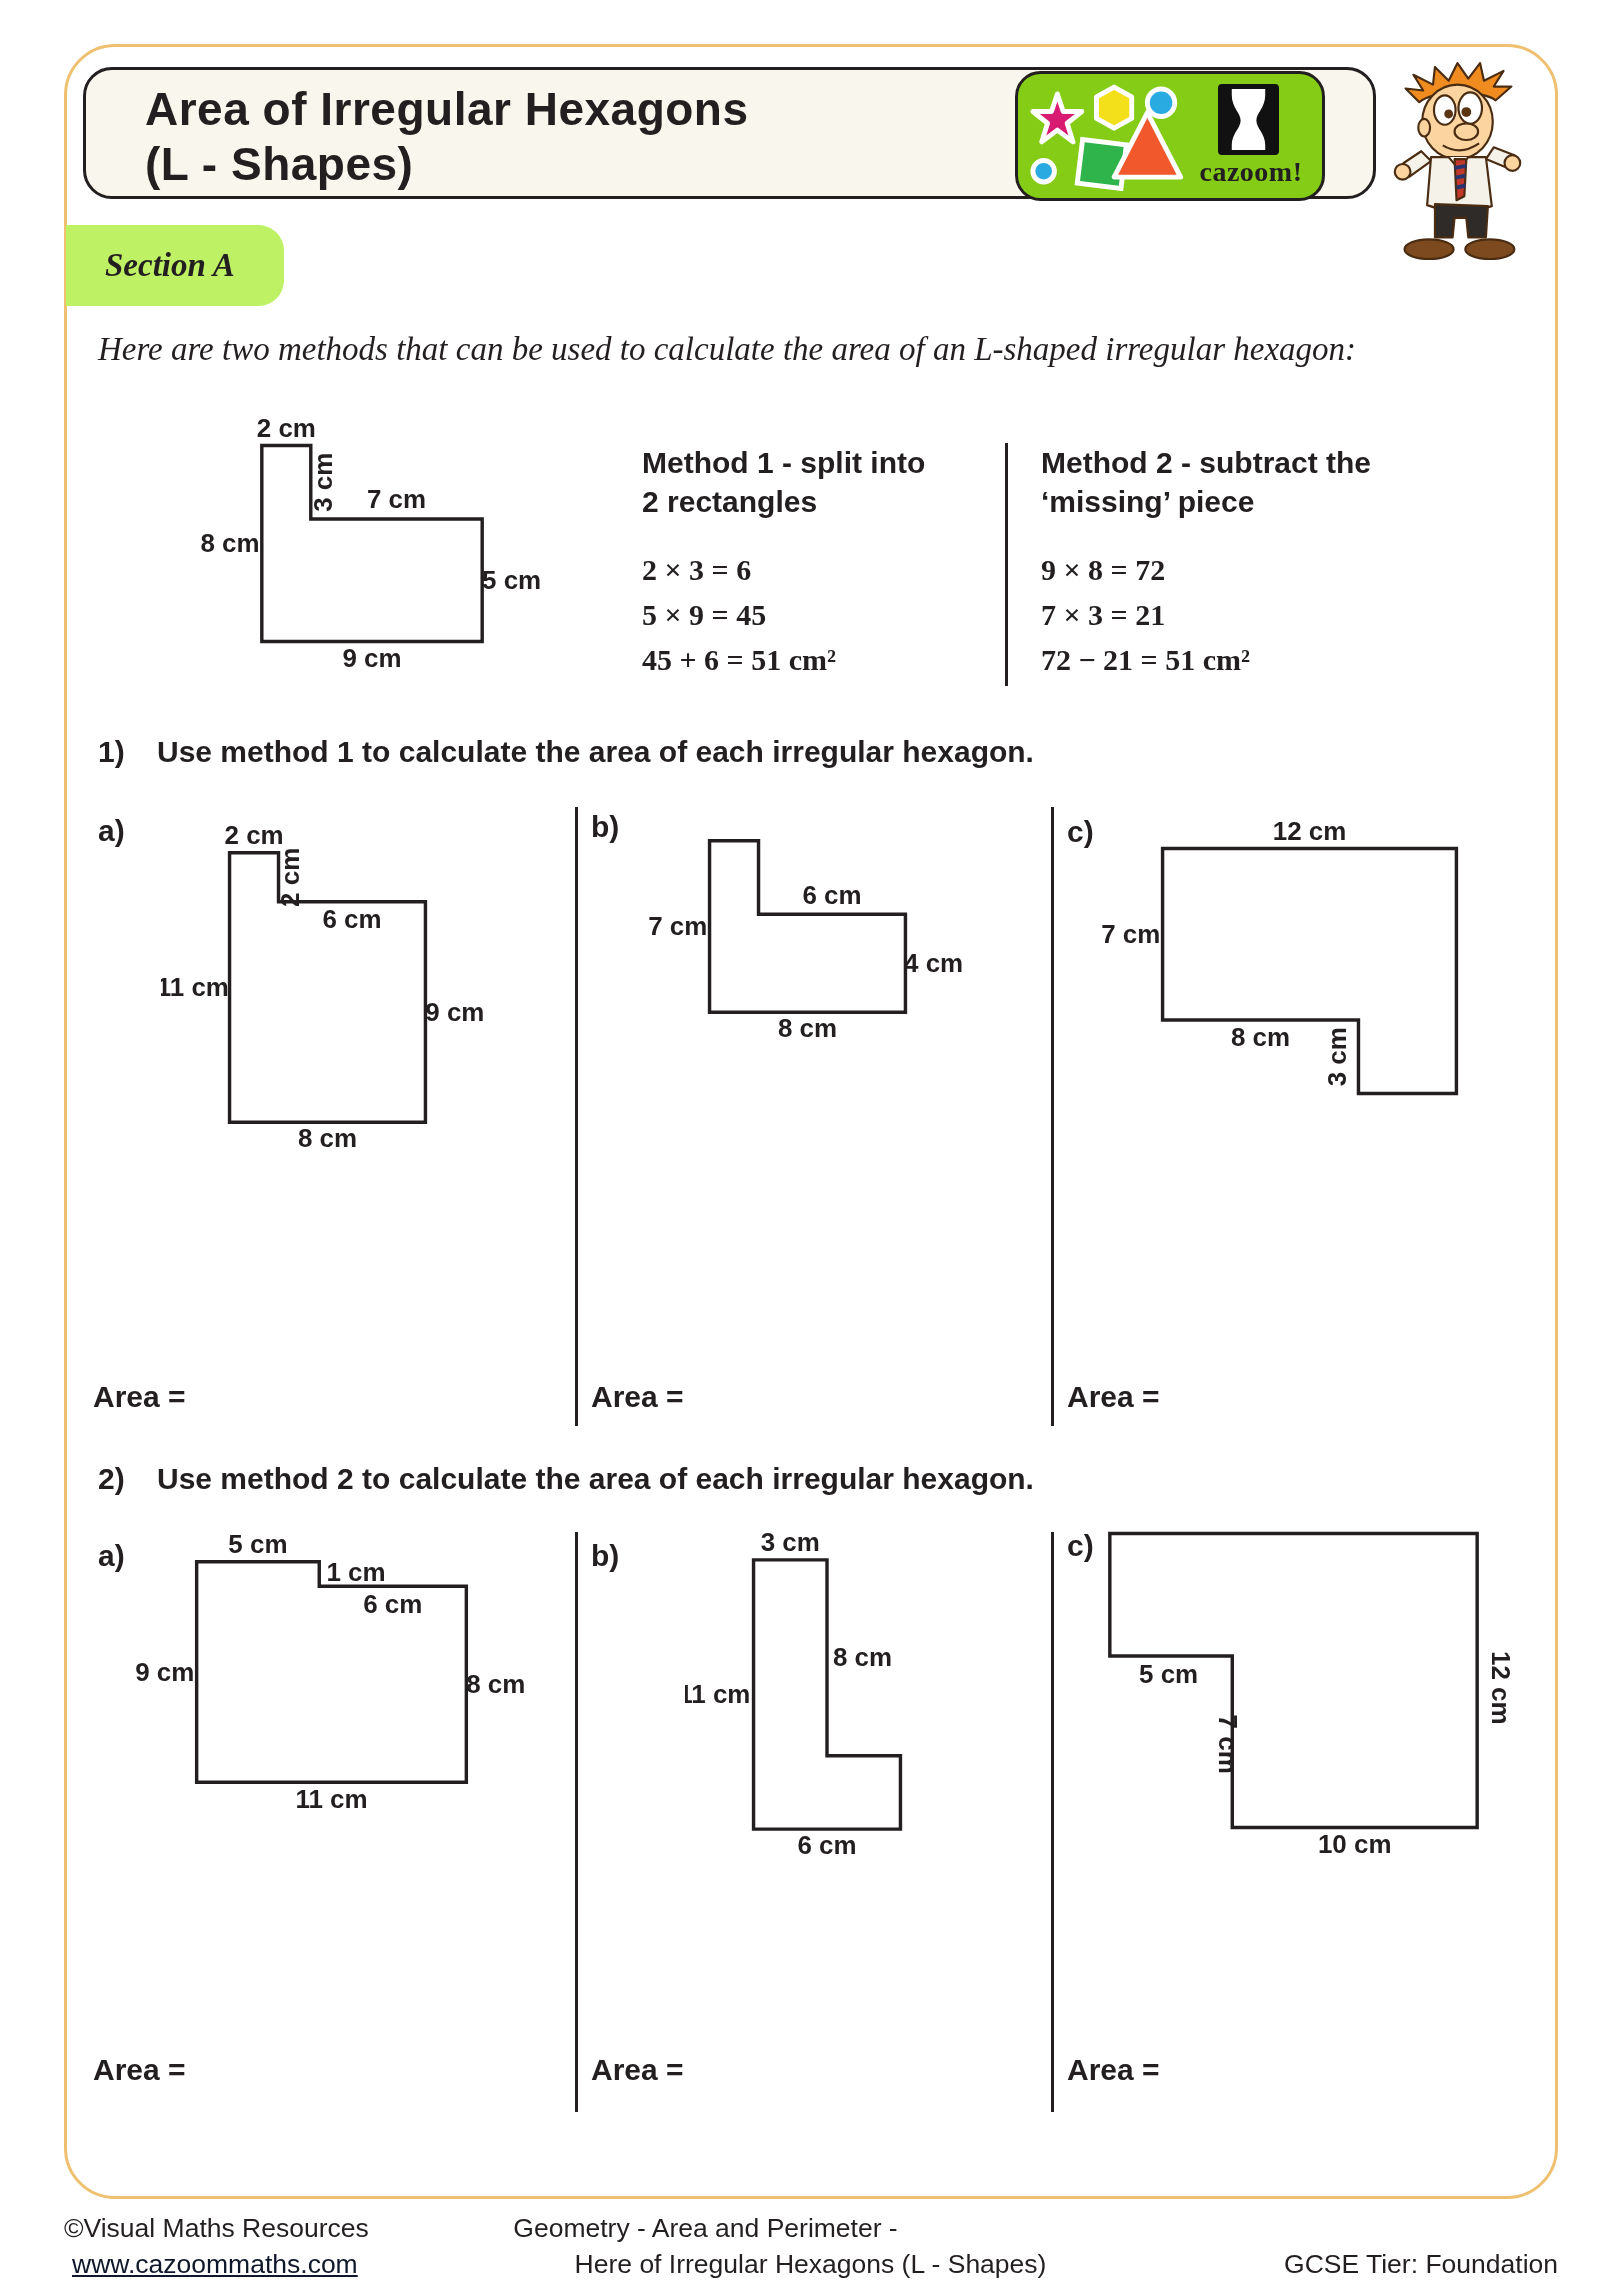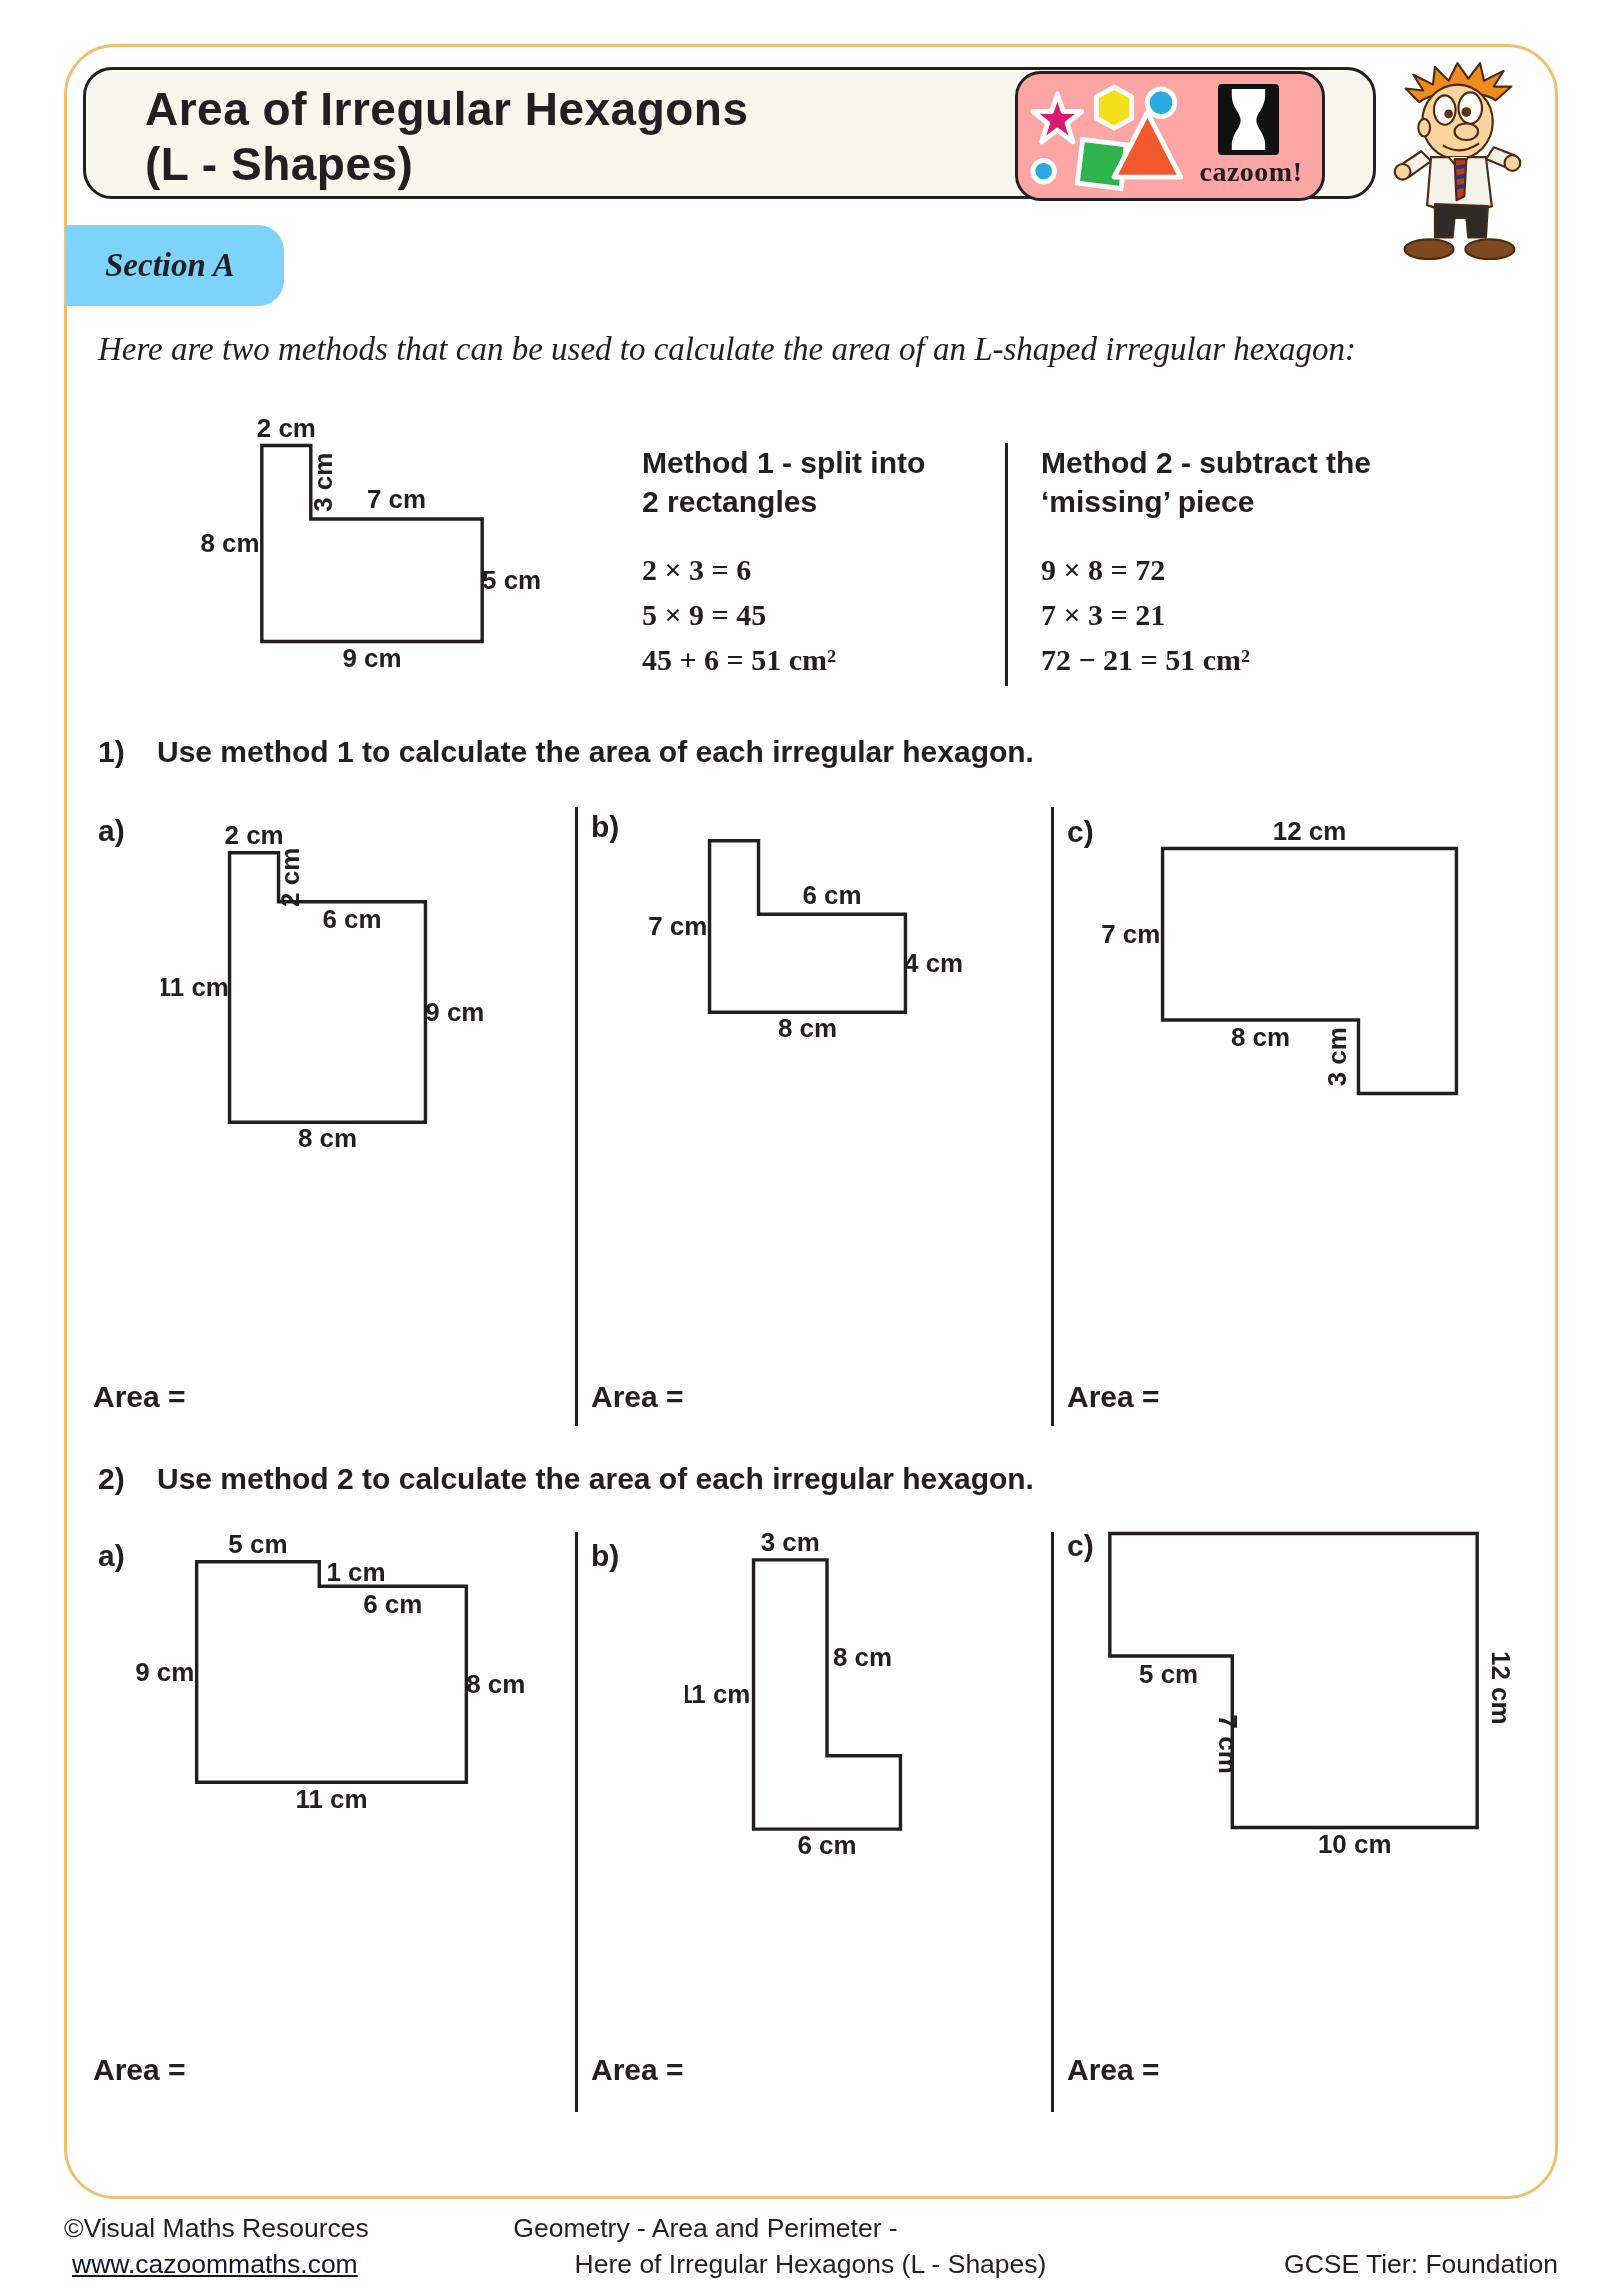--- a/index.html
+++ b/index.html
@@ -4,27 +4,27 @@
 <style>
   html,body{margin:0;padding:0;background:#ffffff;}
   #page{position:relative;width:1621px;height:2293px;background:#ffffff;overflow:hidden;
         font-family:"Liberation Sans",sans-serif;color:#231f20;border-radius:11px;}
   .abs{position:absolute;}
   
   #frame{left:64px;top:44px;width:1488px;height:2149px;border:3.9px solid #eec06f;border-radius:51px;}
   
   #title-box{left:83px;top:67px;width:1287px;height:126px;border:3.9px solid #231f20;border-radius:29px;background:#f9f6ee;}
   #title-text{left:59px;top:11.8px;font-size:46px;font-weight:bold;line-height:55px;letter-spacing:0.5px;}
-  #logo-box{left:929px;top:1px;width:304px;height:124px;border:3.9px solid #231f20;border-radius:25.5px;background:#fca5a5;}
+  #logo-box{left:929px;top:1px;width:304px;height:124px;border:3.9px solid #231f20;border-radius:25.5px;background:#84cc16;}
   #shape-cluster{left:9.8px;top:6.9px;}
   #vase-box{left:200px;top:9.8px;width:61px;height:71px;background:#111;border-radius:3.9px;}
   #brand-text{left:174px;top:82px;width:118px;text-align:center;font-family:"Liberation Serif",serif;
               font-weight:bold;font-size:28px;letter-spacing:0.5px;}
   
-  #section-tag{left:66px;top:225px;width:218px;height:81px;background:#7dd3fc;border-radius:0 25.5px 25.5px 0;
+  #section-tag{left:66px;top:225px;width:218px;height:81px;background:#bef264;border-radius:0 25.5px 25.5px 0;
                font-family:"Liberation Serif",serif;font-style:italic;font-weight:bold;font-size:33px;
                line-height:81px;padding-left:39px;box-sizing:border-box;}
   #intro{left:98px;top:331px;font-family:"Liberation Serif",serif;font-style:italic;font-size:33px;}
   
   .m-title{font-size:30px;font-weight:bold;line-height:39px;}
   .m-steps{margin-top:25.5px;font-size:30px;font-weight:bold;line-height:45px;font-family:Liberation Serif, serif;}
   #method1{left:642px;top:443px;width:353px;}
   #method2{left:1041px;top:443px;width:392px;}
   .vline{width:2.9px;background:#231f20;}
   #ex-divider{left:1005px;top:443px;height:243px;}

